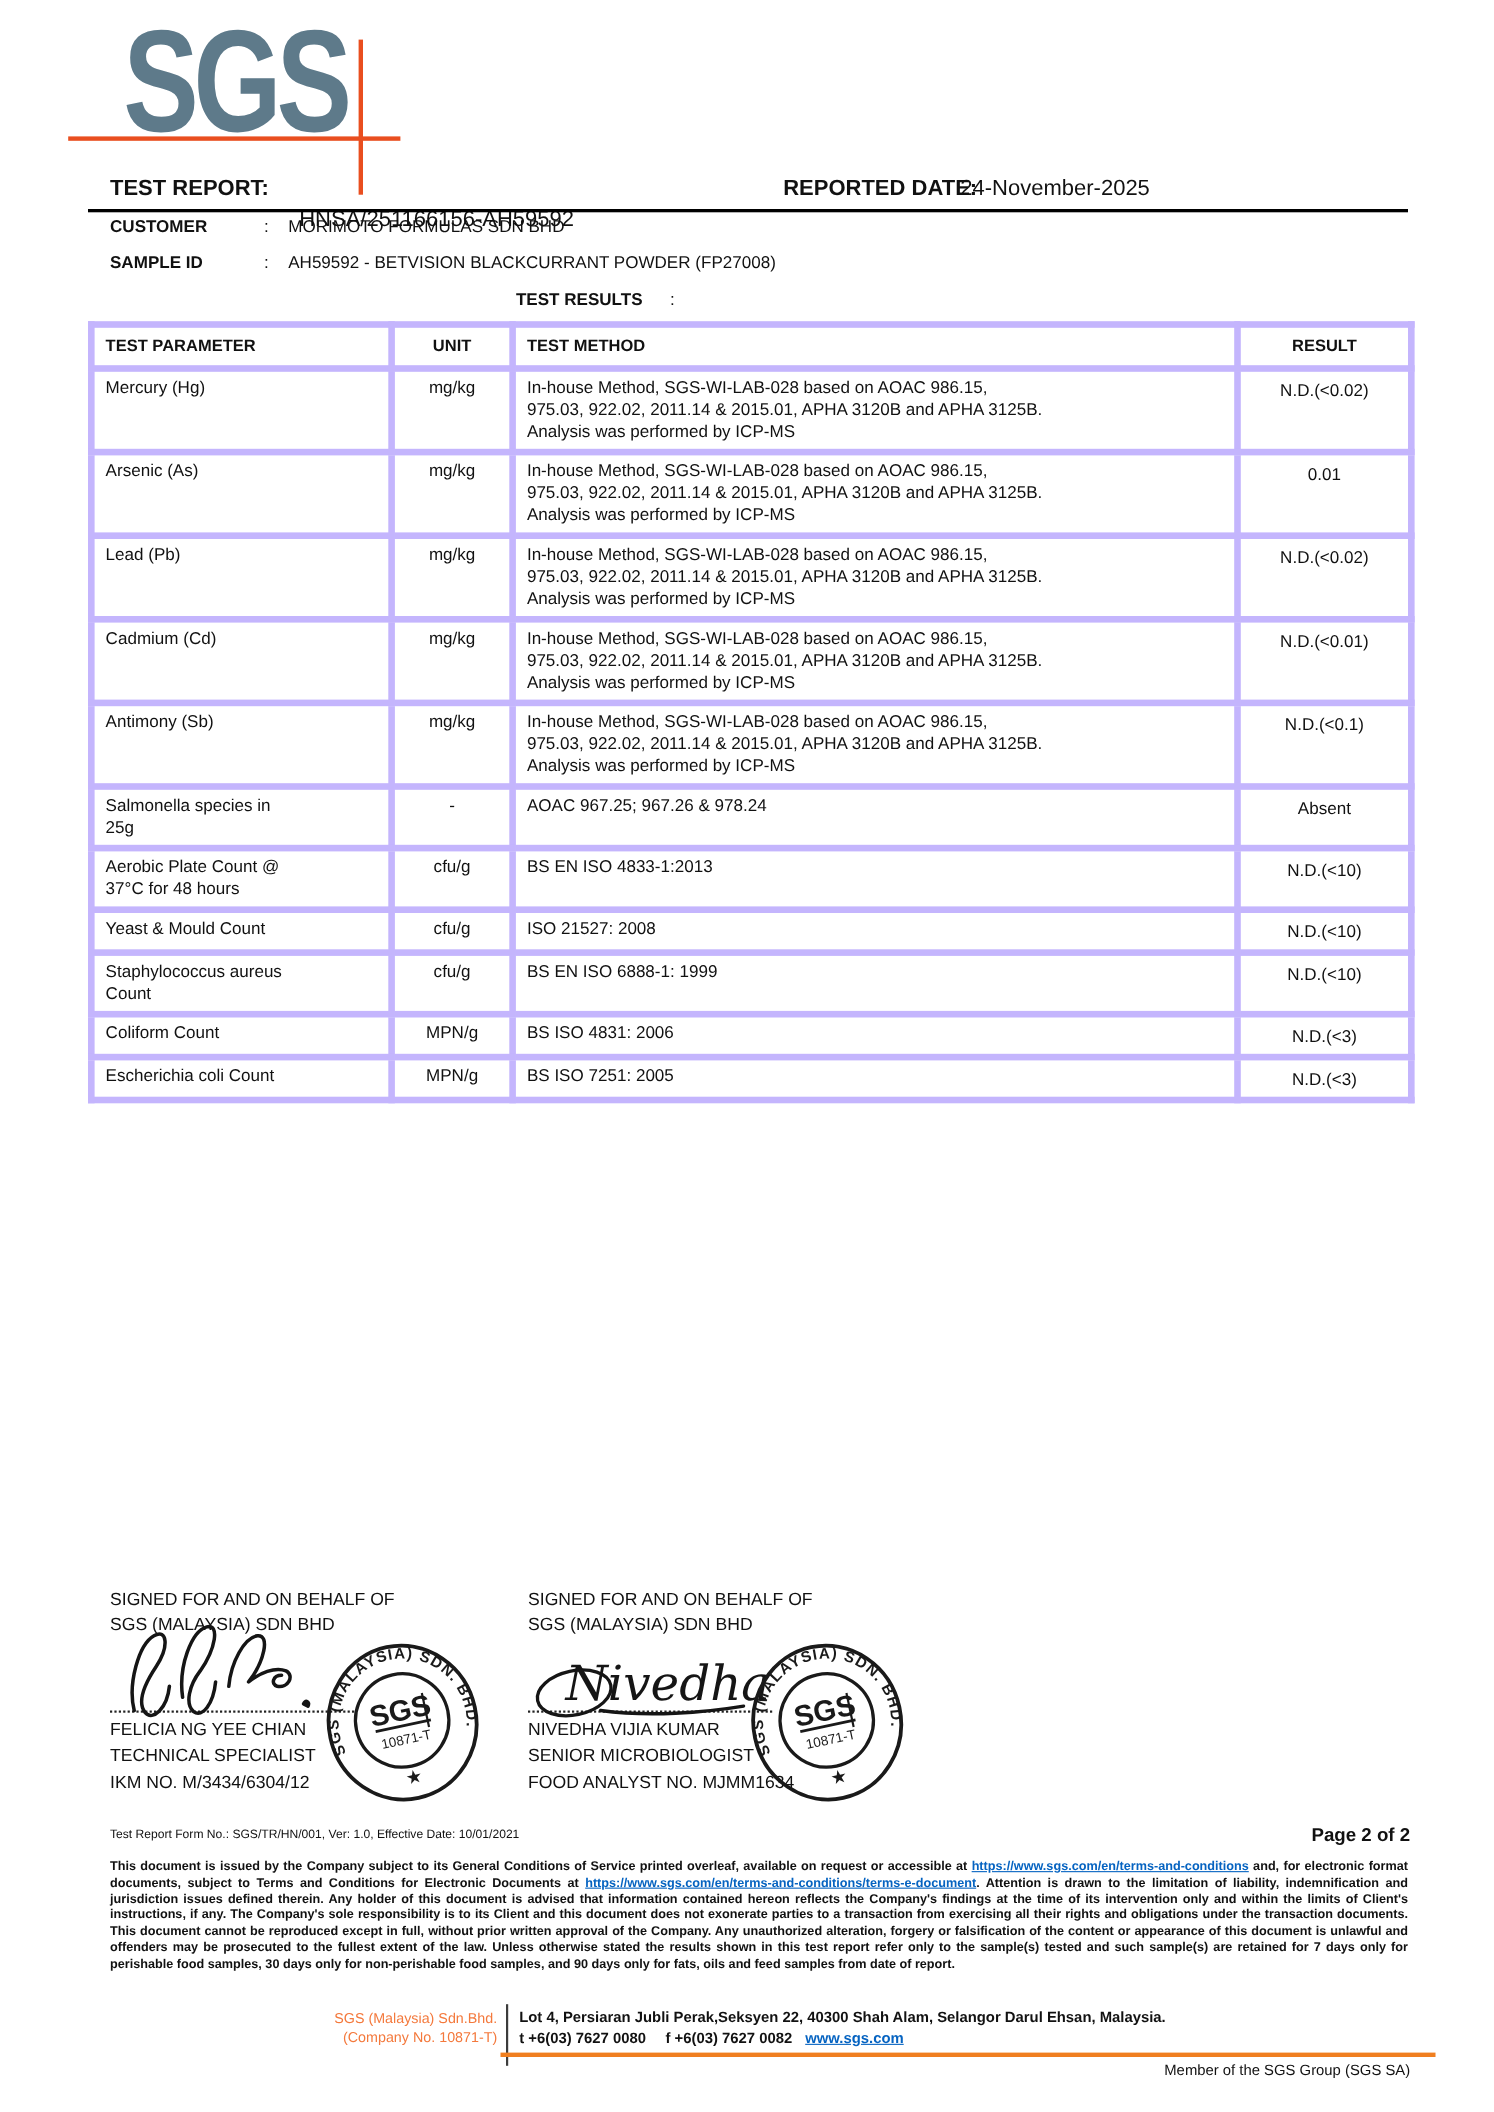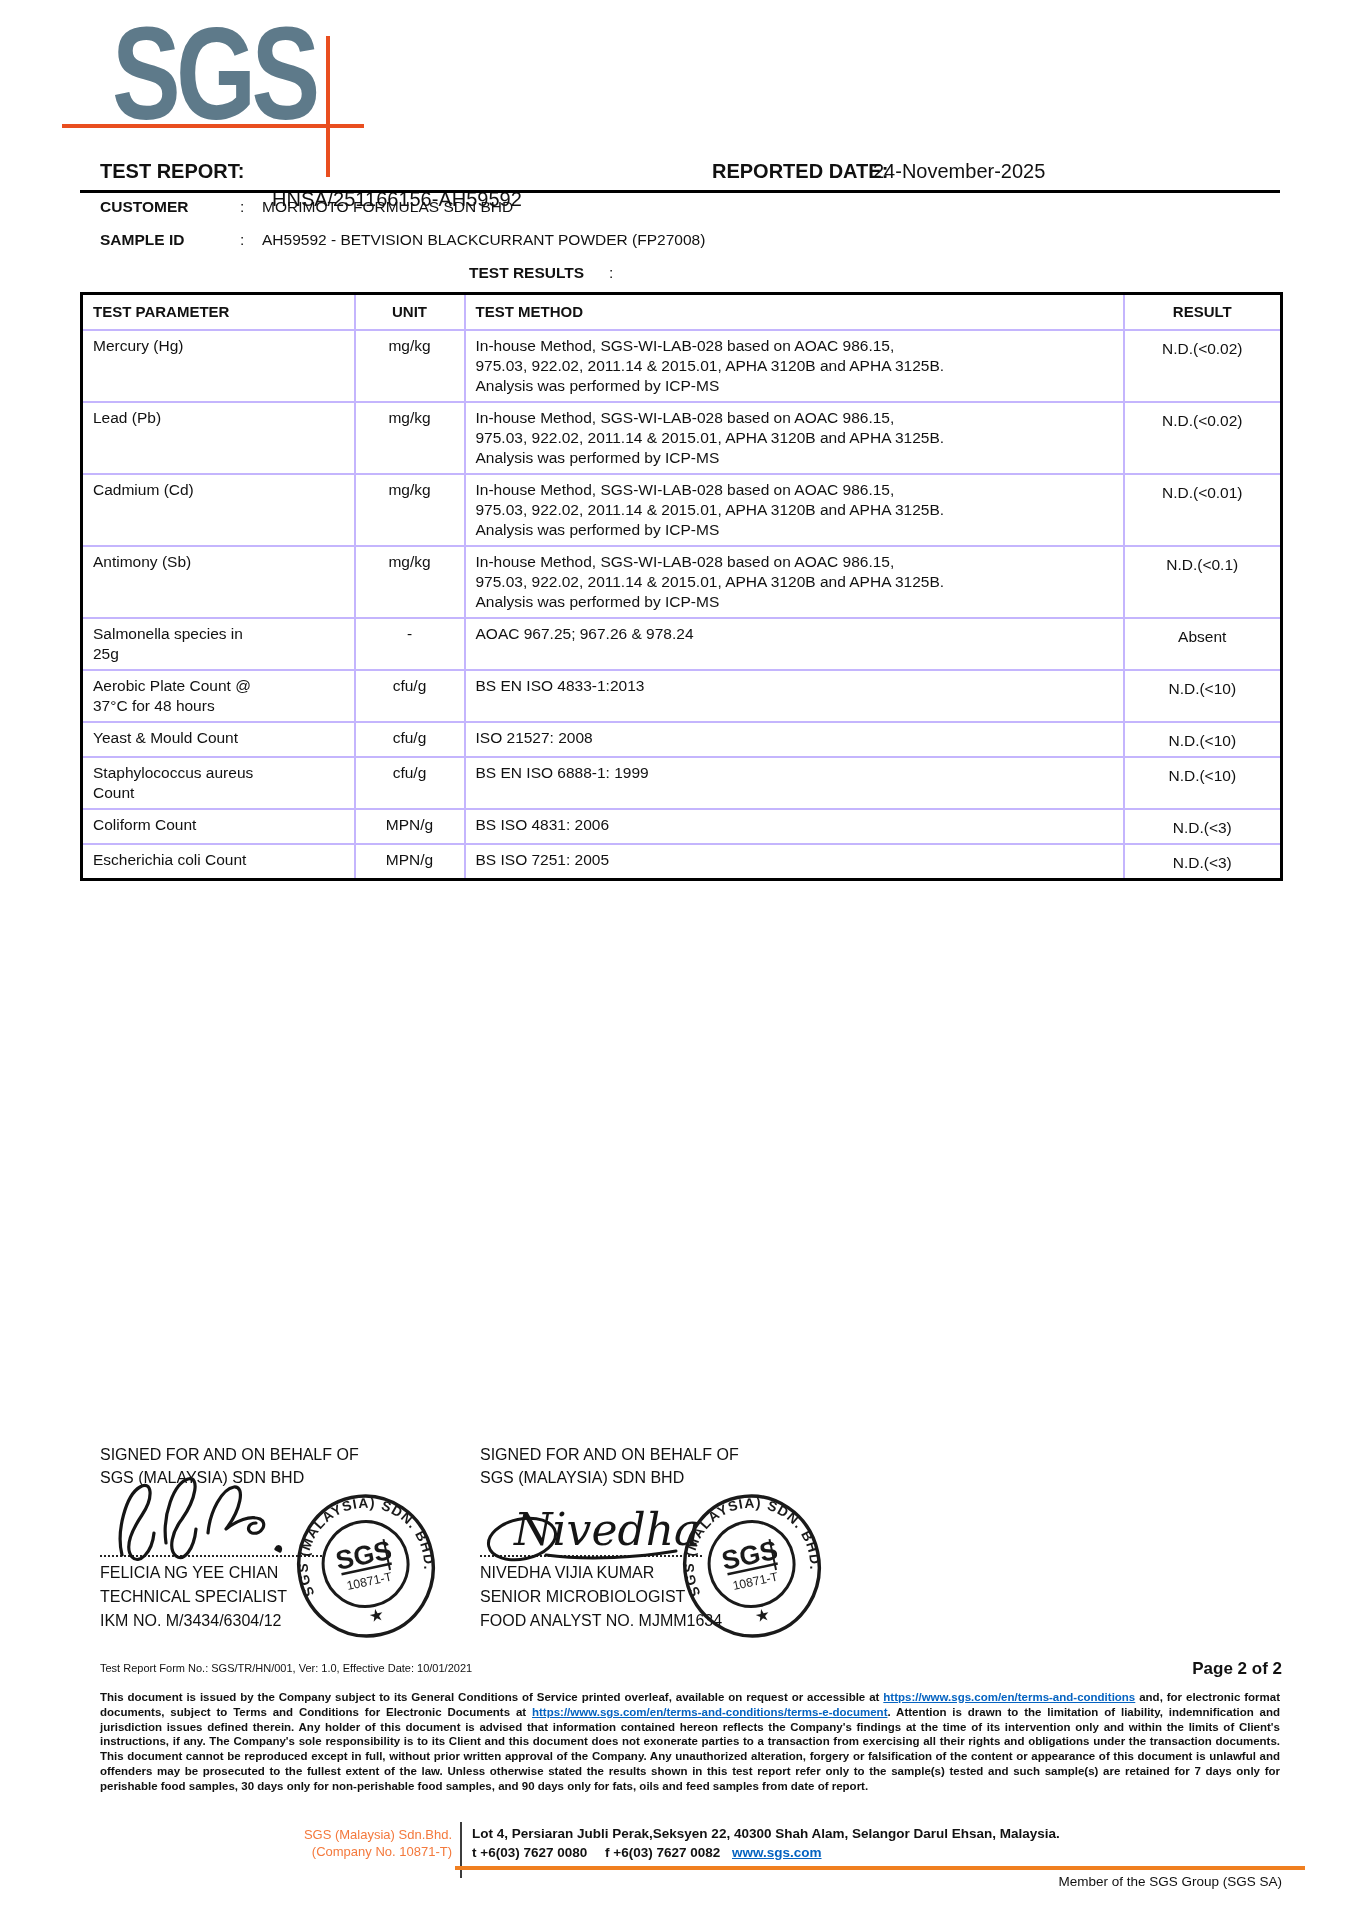--- a/index.html
+++ b/index.html
@@ -40,21 +40,21 @@
   .meta-label{width:140px;font-weight:bold;}
   .meta-colon{width:22px;}
   .meta-value{flex:1;}
 
   
   .results-table{
     position:absolute;left:80px;top:292px;width:1200px;
     border-collapse:collapse;table-layout:fixed;
   }
   .results-table th,.results-table td{
-    border:2px solid #c4b5fd;vertical-align:top;padding:5px 10px;
+    border:6px solid #c4b5fd;vertical-align:top;padding:5px 10px;
     font-size:15.5px;line-height:20px;white-space:pre-line;
   }
   .results-table{border:3px solid #000;}
   .results-table th{font-size:15px;padding:7px 10px;text-align:left;}
   .th-unit,.th-result{text-align:center !important;}
   .cell-unit{text-align:center;font-size:14px;}
   .cell-result{text-align:center;padding-top:8px !important;}
 
   
   .sig-block{position:absolute;top:1443px;width:400px;font-size:16px;line-height:23px;}
@@ -148,20 +148,28 @@
     <tbody>
     <tr>
       <td class="cell-param">Mercury (Hg)</td>
       <td class="cell-unit">mg/kg</td>
       <td class="cell-method">In-house Method, SGS-WI-LAB-028 based on AOAC 986.15,
 975.03, 922.02, 2011.14 &amp; 2015.01, APHA 3120B and APHA 3125B.
 Analysis was performed by ICP-MS</td>
       <td class="cell-result">N.D.(&lt;0.02)</td>
     </tr>
 
+    <tr>
+      <td class="cell-param">Arsenic (As)</td>
+      <td class="cell-unit">mg/kg</td>
+      <td class="cell-method">In-house Method, SGS-WI-LAB-028 based on AOAC 986.15,
+975.03, 922.02, 2011.14 &amp; 2015.01, APHA 3120B and APHA 3125B.
+Analysis was performed by ICP-MS</td>
+      <td class="cell-result">0.01</td>
+    </tr>
 
     <tr>
       <td class="cell-param">Lead (Pb)</td>
       <td class="cell-unit">mg/kg</td>
       <td class="cell-method">In-house Method, SGS-WI-LAB-028 based on AOAC 986.15,
 975.03, 922.02, 2011.14 &amp; 2015.01, APHA 3120B and APHA 3125B.
 Analysis was performed by ICP-MS</td>
       <td class="cell-result">N.D.(&lt;0.02)</td>
     </tr>
 

